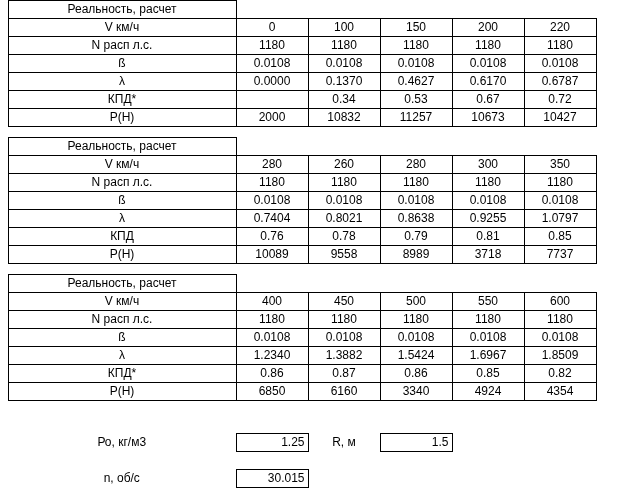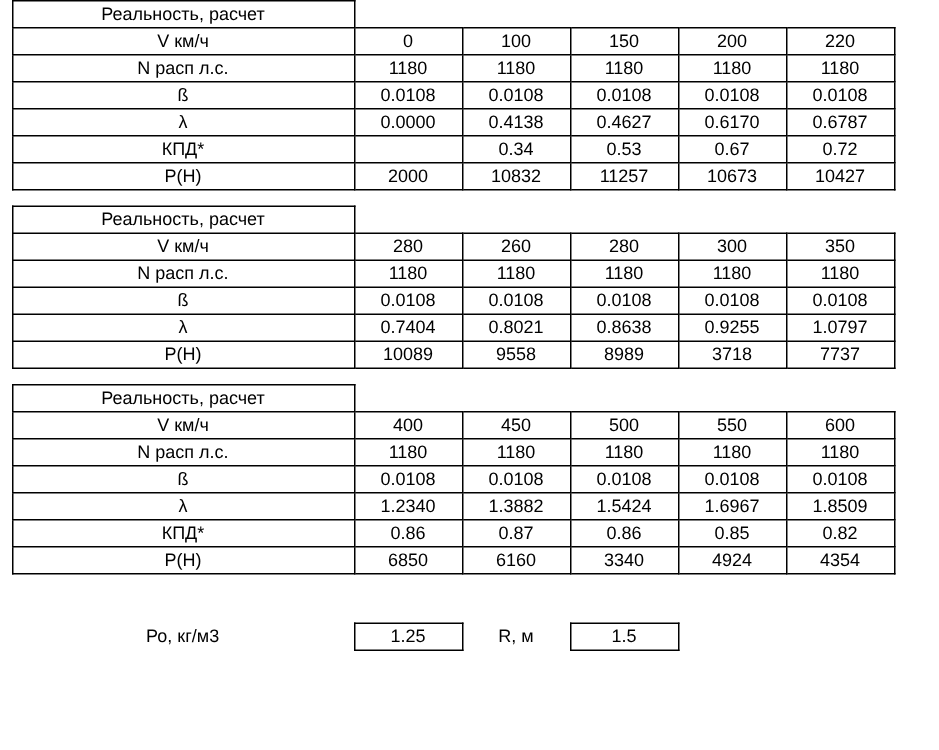--- a/index.html
+++ b/index.html
@@ -63,20 +63,21 @@
     font-size: 12px;
     line-height: 15px;
     text-align: center;
     vertical-align: middle;
     white-space: nowrap;
     border: none;
     margin-top: 42px;
   }
   .footer-table td.boxed {
     border: 1px solid #000000;
+    text-align: right;
   }
   .gap { height: 10px; }
 </style>
 </head>
 <body>
 
 <div class="sheet">
 
   <table class="grid block">
     <colgroup>
@@ -122,21 +123,21 @@
       <td>0.0108</td>
       <td>0.0108</td>
       <td>0.0108</td>
       <td>0.0108</td>
       <td>0.0108</td>
     </tr>
     <tr>
       <td class="noborder"></td>
       <td class="label">λ</td>
       <td>0.0000</td>
-      <td>0.4138</td>
+      <td>0.1370</td>
       <td>0.4627</td>
       <td>0.6170</td>
       <td>0.6787</td>
     </tr>
     <tr>
       <td class="noborder"></td>
       <td class="label">КПД*</td>
       <td></td>
       <td>0.34</td>
       <td>0.53</td>
@@ -208,20 +209,29 @@
       <td class="noborder"></td>
       <td class="label">λ</td>
       <td>0.7404</td>
       <td>0.8021</td>
       <td>0.8638</td>
       <td>0.9255</td>
       <td>1.0797</td>
     </tr>
     <tr>
       <td class="noborder"></td>
+      <td class="label">КПД</td>
+      <td>0.76</td>
+      <td>0.78</td>
+      <td>0.79</td>
+      <td>0.81</td>
+      <td>0.85</td>
+    </tr>
+    <tr>
+      <td class="noborder"></td>
       <td class="label">P(H)</td>
       <td>10089</td>
       <td>9558</td>
       <td>8989</td>
       <td>3718</td>
       <td>7737</td>
     </tr>
   </tbody>
     </table>
 
@@ -328,16 +338,25 @@
     </tr>
     <tr>
       <td></td>
       <td></td>
       <td></td>
       <td></td>
       <td></td>
       <td></td>
       <td></td>
     </tr>
+    <tr>
+      <td></td>
+      <td>n, об/с</td>
+      <td class="boxed">30.015</td>
+      <td></td>
+      <td></td>
+      <td></td>
+      <td></td>
+    </tr>
   </tbody>
     </table>
 
 </div>
 
 </body></html>

